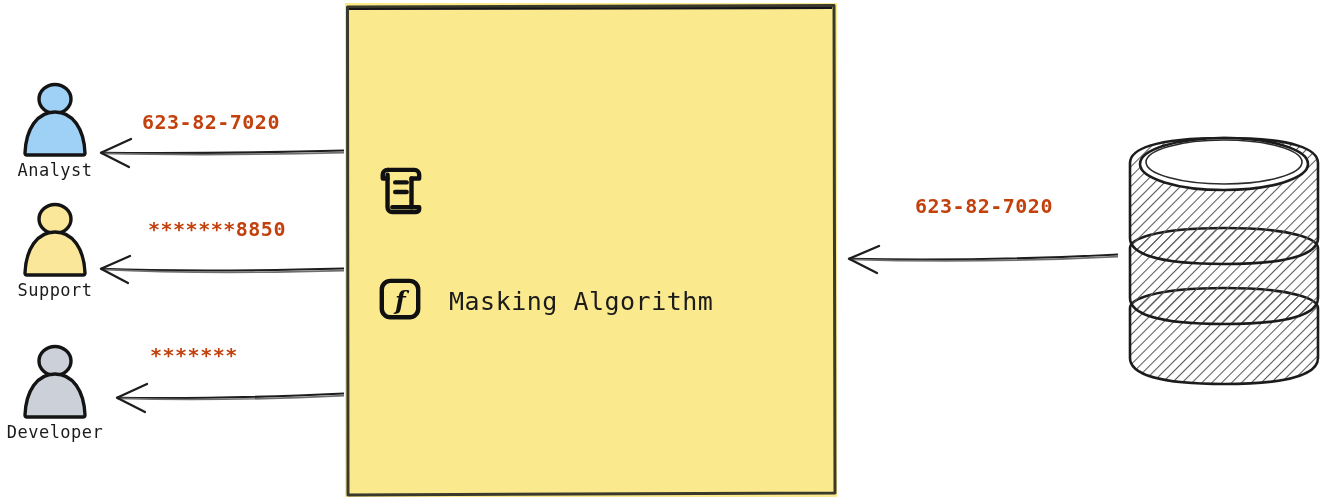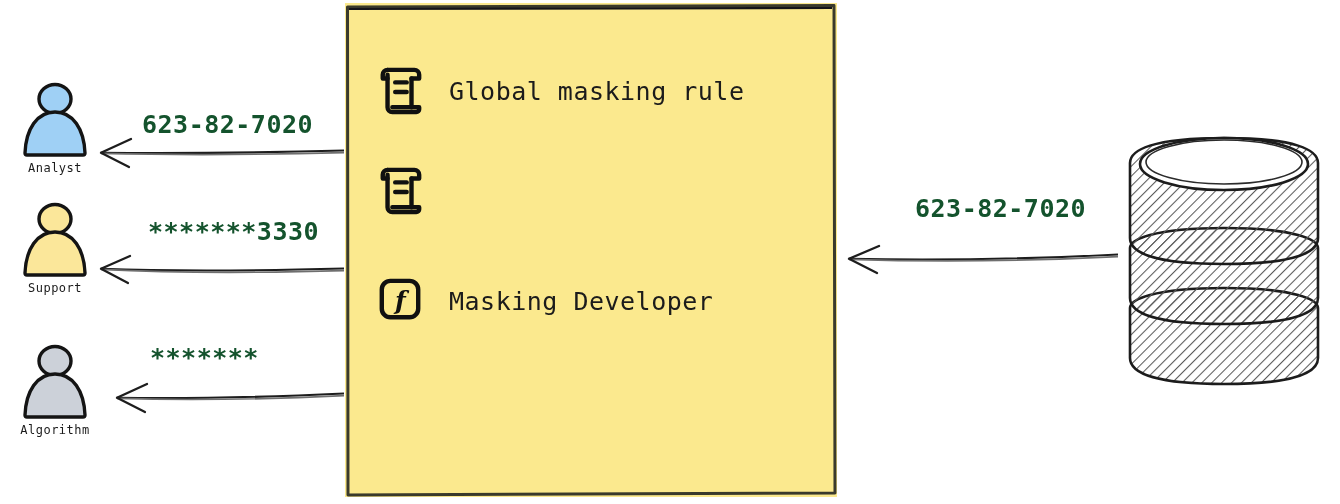--- a/index.html
+++ b/index.html
@@ -57,38 +57,38 @@
   #policy-row-3 { top: 372px; }
 
   
   .actor {
     position: absolute;
     width: 110px;
     text-align: center;
   }
   .actor .actor-figure { display: block; margin: 0 auto; }
   .actor .actor-label {
-    font-size: 12px;
+    font-size: 17px;
     letter-spacing: 0.5px;
     color: #1b1b1b;
     margin-top: 2px;
     line-height: 1;
     white-space: nowrap;
   }
   #actor-analyst   { left: 0px;  top: 82px; }
   #actor-support   { left: 0px;  top: 202px; }
   #actor-developer { left: 0px;  top: 344px; }
 
   
   .flow-label {
     position: absolute;
-    font-size: 25px;
+    font-size: 20px;
     font-weight: bold;
     letter-spacing: 0.5px;
-    color: #14532d;
+    color: #c2410c;
     white-space: nowrap;
     line-height: 1;
   }
   #flow-label-analyst   { left: 142px; top: 112px; }
   #flow-label-support   { left: 148px; top: 219px; }
   #flow-label-developer { left: 150px; top: 345px; }
   #flow-label-source    { left: 915px; top: 196px; }
 
   
   #sketch-overlay {
@@ -101,53 +101,40 @@
 </head>
 <body>
 
 <div id="policy-panel">
 
   <svg class="panel-edge" viewBox="0 0 492 494" preserveAspectRatio="none">
     <path d="M2.5,4 L489,2.5 L490,490 L3,492 Z" fill="none" stroke="#3a3a2c" stroke-width="3" stroke-linejoin="round"></path>
     <path d="M4,6 L487,5" fill="none" stroke="#15151a" stroke-width="2.2"></path>
   </svg>
 
-  <div class="policy-row" id="policy-row-0">
-    <svg class="row-icon" viewBox="0 0 48 52">
-      <g fill="none" stroke="#101010" stroke-width="4.6" stroke-linecap="round" stroke-linejoin="round">
-        <path d="M11,4 H39 a5,5 0 0 1 5,5 v4 h-8"></path>
-        <path d="M36,13 V43"></path>
-        <path d="M11,4 a5,5 0 0 0 -5,5 v4 h5"></path>
-        <path d="M11,9 V43 a5,5 0 0 0 5,5 H41 a3,3 0 0 0 3,-3 v-2 H16"></path>
-        <path d="M19,17 H31"></path>
-        <path d="M19,27 H31"></path>
-      </g>
-    </svg>
-    <span class="row-label">Global masking rule</span>
-  </div>
 
   <div class="policy-row" id="policy-row-1">
     <svg class="row-icon" viewBox="0 0 48 52">
       <g fill="none" stroke="#101010" stroke-width="4.6" stroke-linecap="round" stroke-linejoin="round">
         <path d="M11,4 H39 a5,5 0 0 1 5,5 v4 h-8"></path>
         <path d="M36,13 V43"></path>
         <path d="M11,4 a5,5 0 0 0 -5,5 v4 h5"></path>
         <path d="M11,9 V43 a5,5 0 0 0 5,5 H41 a3,3 0 0 0 3,-3 v-2 H16"></path>
         <path d="M19,17 H31"></path>
         <path d="M19,27 H31"></path>
       </g>
     </svg>
   </div>
 
   <div class="policy-row" id="policy-row-2">
     <svg class="row-icon" viewBox="0 0 48 52">
       <rect x="5" y="5" width="38" height="38" rx="9" ry="9" fill="none" stroke="#101010" stroke-width="4.6"></rect>
       <text x="24.5" y="34.5" text-anchor="middle" font-family="'DejaVu Serif', serif" font-style="italic" font-weight="bold" font-size="26" fill="#101010">f</text>
     </svg>
-    <span class="row-label">Masking Developer</span>
+    <span class="row-label">Masking Algorithm</span>
   </div>
 
 </div>
 
 <div class="actor" id="actor-analyst">
   <svg class="actor-figure" width="84" height="78" viewBox="0 0 84 78">
     <g stroke="#141414" stroke-width="3.4" stroke-linejoin="round">
       <ellipse cx="42" cy="17" rx="16" ry="14.5" fill="#9fd0f5"></ellipse>
       <path d="M42,30 C24,30 13,47 12,71 a2,2 0 0 0 2,2 H70 a2,2 0 0 0 2,-2 C71,47 60,30 42,30 Z" fill="#9fd0f5"></path>
     </g>
@@ -165,25 +152,25 @@
   <div class="actor-label">Support</div>
 </div>
 
 <div class="actor" id="actor-developer">
   <svg class="actor-figure" width="84" height="78" viewBox="0 0 84 78">
     <g stroke="#141414" stroke-width="3.4" stroke-linejoin="round">
       <ellipse cx="42" cy="17" rx="16" ry="14.5" fill="#ccd1d9"></ellipse>
       <path d="M42,30 C24,30 13,47 12,71 a2,2 0 0 0 2,2 H70 a2,2 0 0 0 2,-2 C71,47 60,30 42,30 Z" fill="#ccd1d9"></path>
     </g>
   </svg>
-  <div class="actor-label">Algorithm</div>
+  <div class="actor-label">Developer</div>
 </div>
 
 <div class="flow-label" id="flow-label-analyst">623-82-7020</div>
-<div class="flow-label" id="flow-label-support">*******3330</div>
+<div class="flow-label" id="flow-label-support">*******8850</div>
 <div class="flow-label" id="flow-label-developer">*******</div>
 <div class="flow-label" id="flow-label-source">623-82-7020</div>
 
 <svg id="sketch-overlay" viewBox="0 0 1340 504">
   <defs>
     <pattern id="hatch" width="7" height="7" patternTransform="rotate(45)" patternUnits="userSpaceOnUse">
       <line x1="0" y1="0" x2="0" y2="7" stroke="#5a5a5a" stroke-width="2.1"></line>
     </pattern>
   </defs>
 

